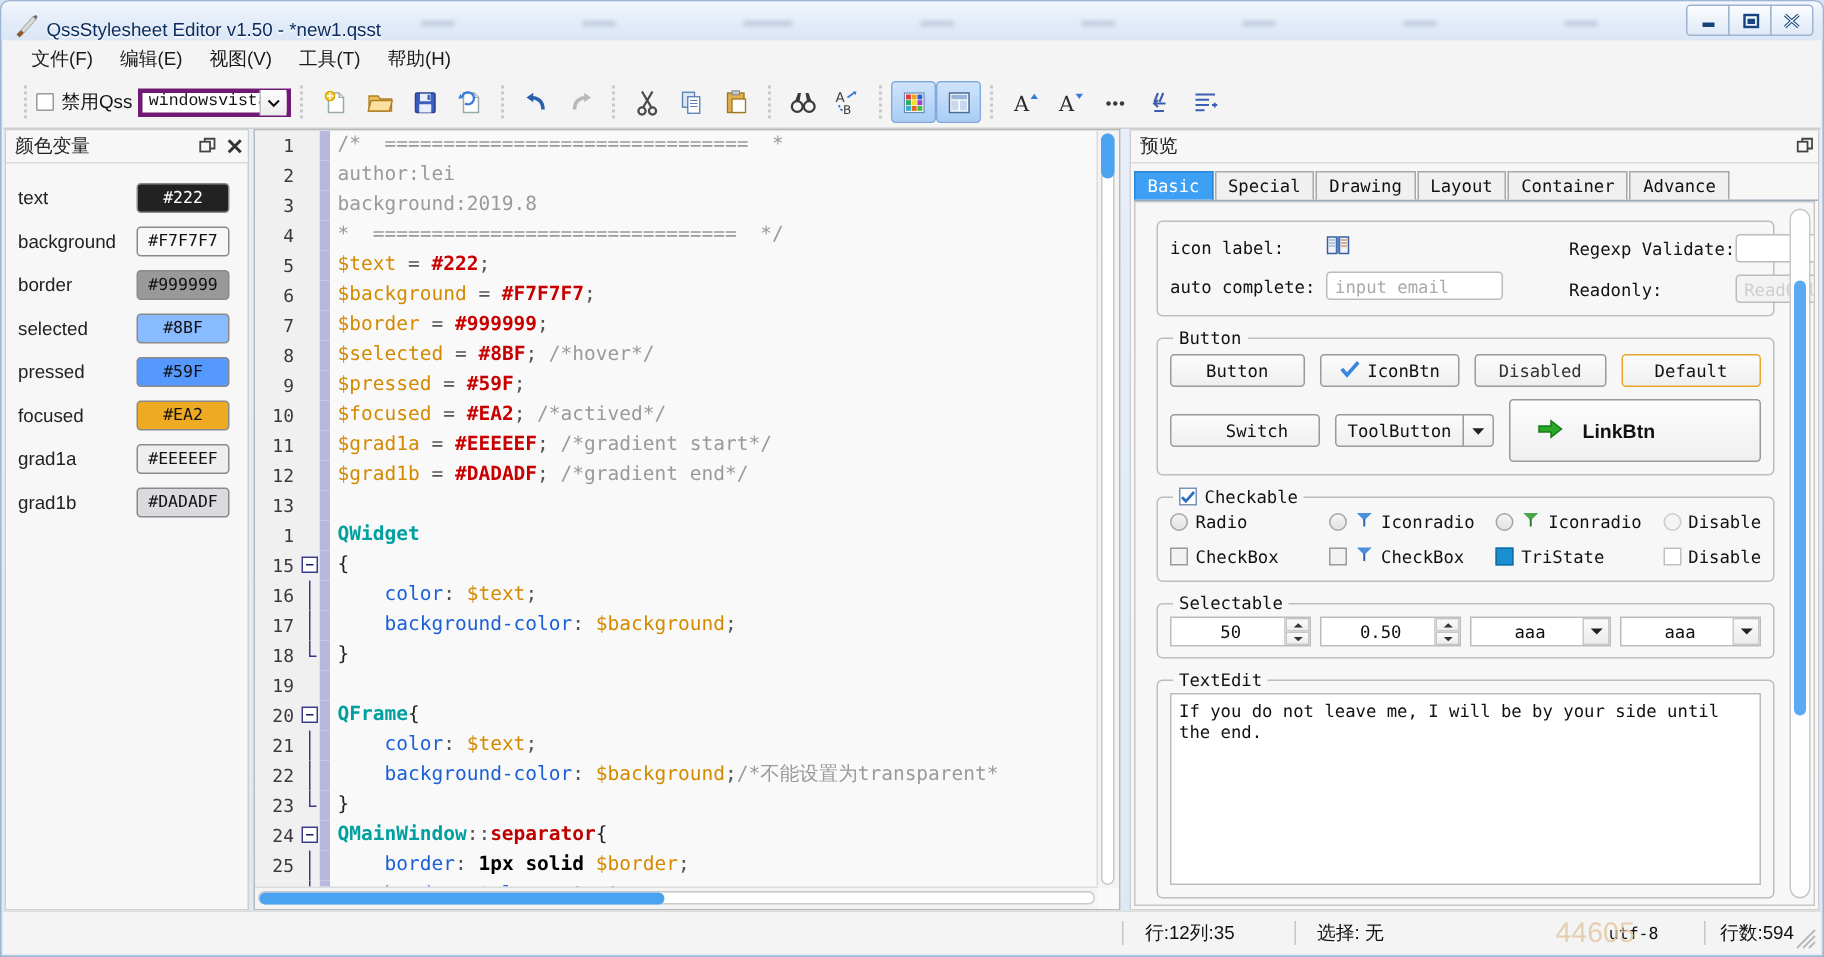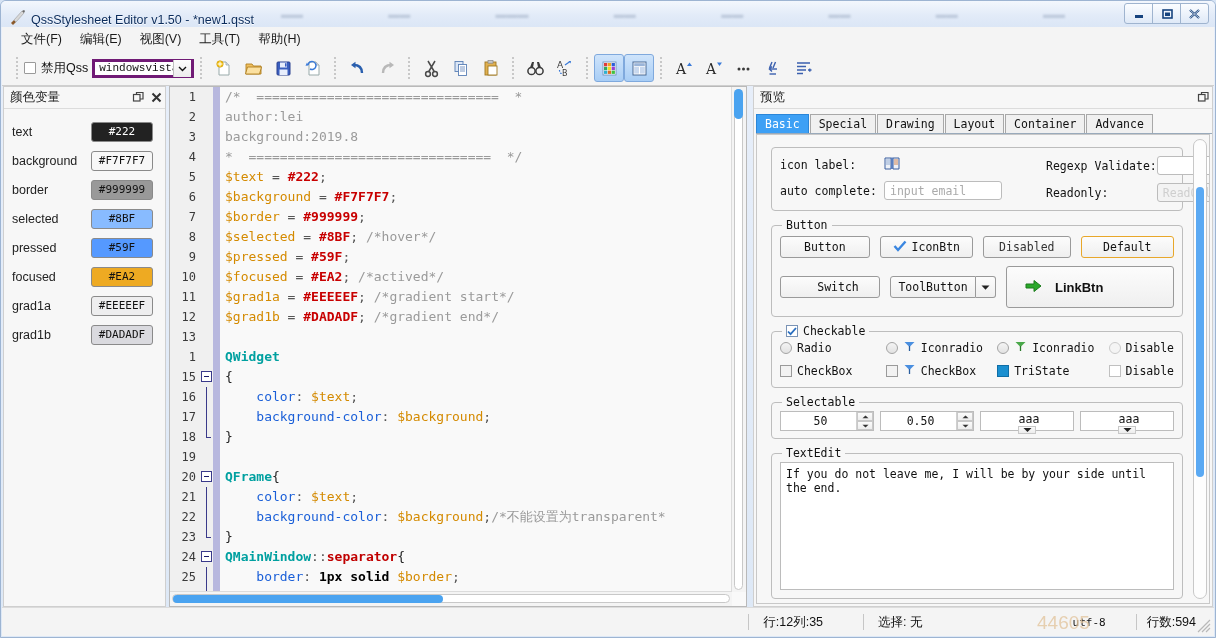--- a/index.html
+++ b/index.html
@@ -284,21 +284,21 @@
     width:16px;height:18px;display:flex;flex-direction:column;
     border-left:1px solid #d0d0d0;
   }
   .spin .sbtns div{
     flex:1;display:flex;align-items:center;justify-content:center;
     background:linear-gradient(#fbfbfb,#ededed);border:1px solid #c8c8c8;
     box-sizing:border-box;margin:0;
   }
   .cbo{
     height:20px;border:1px solid #bcbcbc;background:#fff;display:flex;align-items:center;
-    box-sizing:border-box;font-family:"DejaVu Sans Mono", monospace;font-size:11.5px;color:#111;flex-direction:column;
+    box-sizing:border-box;font-family:"DejaVu Sans Mono", monospace;font-size:11.5px;color:#111;
   }
   .cbo .cv{flex:1;padding-left:4px;}
   .cbo .ar{
     width:18px;height:18px;display:flex;align-items:center;justify-content:center;
     background:linear-gradient(#fbfbfb,#ececec);border:1px solid #c8c8c8;box-sizing:border-box;
   }
   .tedit{
     border:1px solid #bcbcbc;background:#fff;height:128px;padding:4px 5px;
     font-family:"DejaVu Sans Mono", monospace;font-size:11.5px;color:#111;
     box-sizing:border-box;

